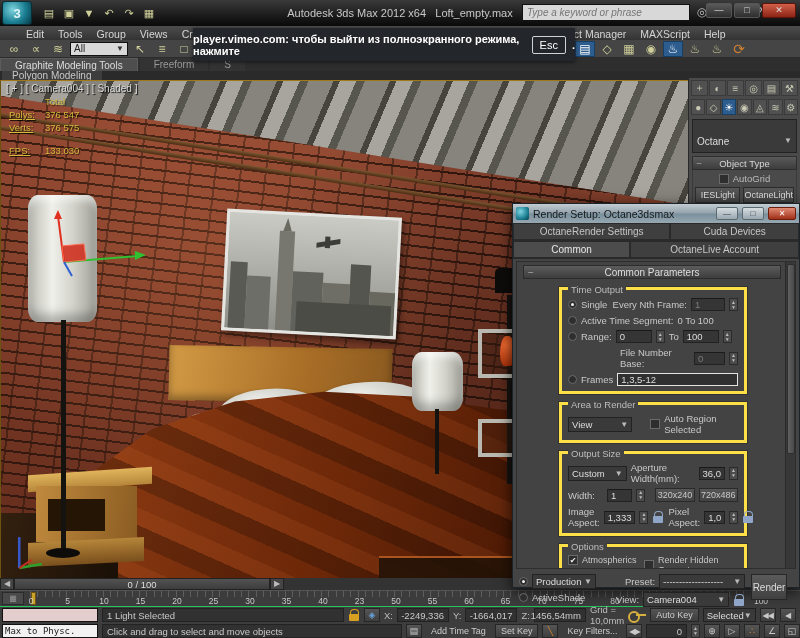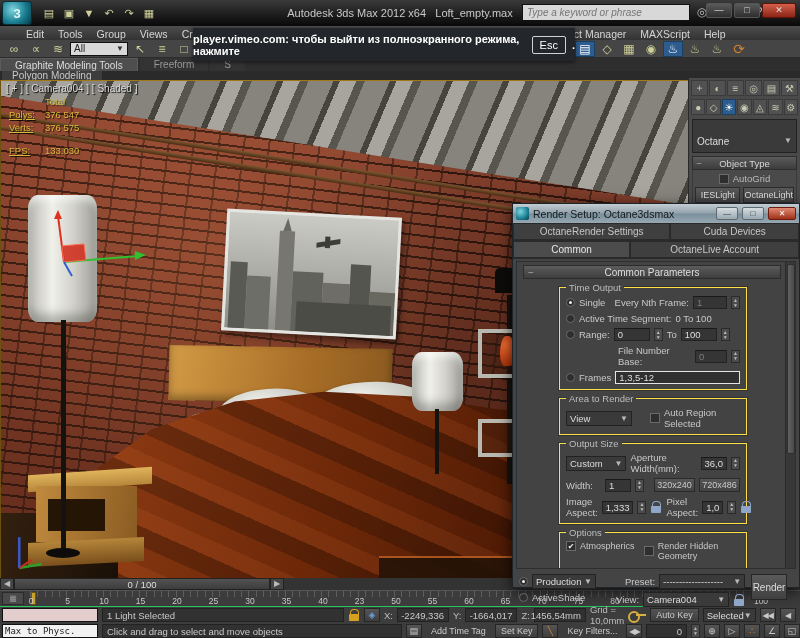--- a/index.html
+++ b/index.html
@@ -180,21 +180,21 @@
   .dlg-tabs { display:flex; border-bottom:1px solid #2a2a2a; }
   .dtab { height:17px; background:#3f3f3f; border:1px solid #2a2a2a; color:#c6c6c6; font-size:10px;
     display:flex; align-items:center; justify-content:center; }
   .dtab.active { background:#4c4c4c; color:#e8e8e8; }
   .dlg-body { position:relative; height:308px; border:1px solid #2e2e2e; margin:2px 3px 0 3px; background:#434343; overflow:hidden; }
   .dlg-scroll { position:absolute; right:0; top:0; width:10px; height:100%; background:#383838; border-left:1px solid #2a2a2a; }
   .dlg-thumb { position:absolute; left:1px; top:2px; width:8px; height:62%; background:linear-gradient(90deg,#616161,#4a4a4a);
     border:1px solid #2e2e2e; border-radius:2px; }
   .roll2-head { height:14px; margin:3px 14px 4px 6px; background:linear-gradient(#5c5c5c,#3e3e3e); border:1px solid #2c2c2c;
     color:#dedede; font-size:10px; display:flex; align-items:center; }
-  .group { position:relative; margin:8px 48px 6px 42px; border:1px solid #fde047; outline:1px solid #333;
+  .group { position:relative; margin:8px 48px 6px 42px; border:3px solid #fde047; outline:1px solid #333;
     padding:8px 6px 5px 6px; }
   .gtitle { position:absolute; left:6px; top:-6px; background:#434343; padding:0 3px; color:#bdbdbd; font-size:9.5px; }
   .frow { display:flex; align-items:center; gap:4px; margin-bottom:4px; font-size:9.5px; color:#c9c9c9; }
   .frames-field { border:1px solid #e4e4e4; background:#303030; }
   .opt-row { display:flex; align-items:center; gap:4px; margin-bottom:4px; font-size:9px; color:#c6c6c6; }
   .res-btn { width:58px; height:14px; background:linear-gradient(#565656,#424242); border:1px solid #2a2a2a;
     color:#c9c9c9; font-size:9px; display:flex; align-items:center; justify-content:center; }
   .dlg-footer { display:flex; align-items:flex-start; padding:5px 6px 0 6px; gap:6px; }
   .render-btn { width:64px; height:26px; background:linear-gradient(#5a5a5a,#404040); border:1px solid #262626;
     color:#ddd; font-size:10px; display:flex; align-items:center; justify-content:center; margin-left:auto; margin-right:6px; }

